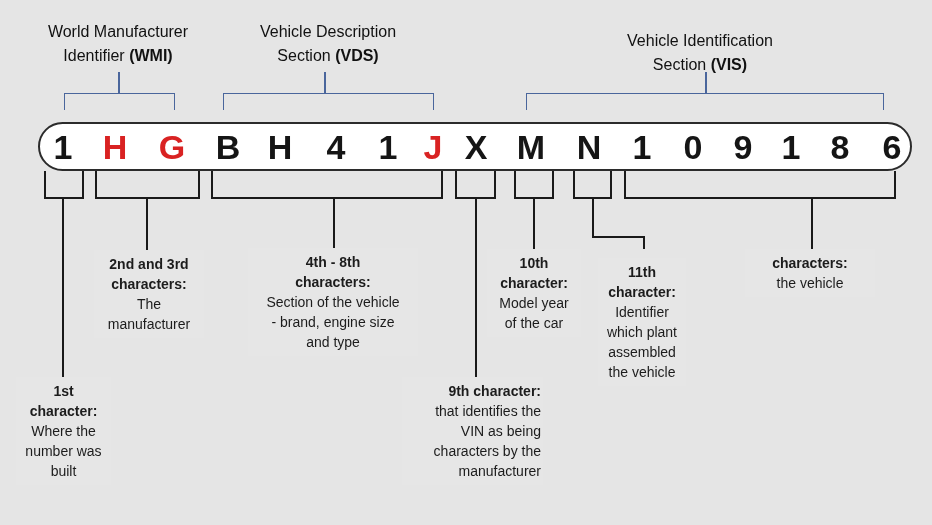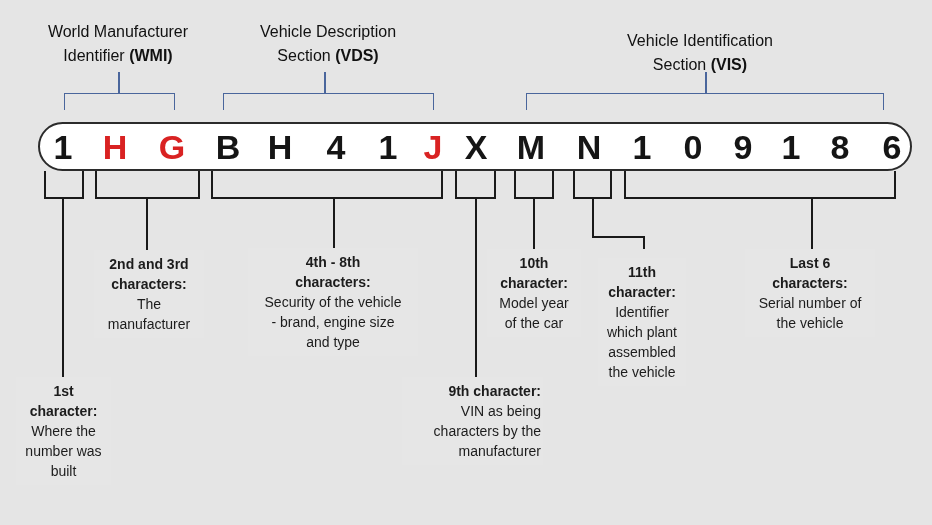--- a/index.html
+++ b/index.html
@@ -131,28 +131,29 @@
       <div class="g-head">2nd and 3rd</div>
       <div class="g-head">characters:</div>
       <div class="g-body">The</div>
       <div class="g-body">manufacturer</div>
     </div>
     <div class="black-bracket" style="left: 211px; top: 171px; width: 232px; height: 28px;"></div>
     <div class="vline" style="left: 333px; top: 197px; height: 51px;"></div>
     <div class="gray-box" style="left: 248px; top: 248px; width: 170px;">
       <div class="g-head">4th - 8th</div>
       <div class="g-head">characters:</div>
-      <div class="g-body">Security of the vehicle</div>
+      <div class="g-body">Section of the vehicle</div>
       <div class="g-body">- brand, engine size</div>
       <div class="g-body">and type</div>
     </div>
     <div class="black-bracket" style="left: 455px; top: 171px; width: 41px; height: 28px;"></div>
     <div class="vline" style="left: 475px; top: 197px; height: 180px;"></div>
     <div class="gray-box" style="left: 402px; top: 377px; width: 141px; text-align: right;">
       <div class="g-head">9th character:</div>
+      <div class="g-body">that identifies the</div>
       <div class="g-body">VIN as being</div>
       <div class="g-body">characters by the</div>
       <div class="g-body">manufacturer</div>
     </div>
     <div class="black-bracket" style="left: 514px; top: 171px; width: 40px; height: 28px;"></div>
     <div class="vline" style="left: 533px; top: 197px; height: 52px;"></div>
     <div class="gray-box" style="left: 487px; top: 249px; width: 94px;">
       <div class="g-head">10th</div>
       <div class="g-head">character:</div>
       <div class="g-body">Model year</div>
@@ -166,18 +167,16 @@
       <div class="g-head">11th</div>
       <div class="g-head">character:</div>
       <div class="g-body">Identifier</div>
       <div class="g-body">which plant</div>
       <div class="g-body">assembled</div>
       <div class="g-body">the vehicle</div>
     </div>
     <div class="black-bracket" style="left: 624px; top: 171px; width: 272px; height: 28px;"></div>
     <div class="vline" style="left: 811px; top: 197px; height: 52px;"></div>
     <div class="gray-box" style="left: 745px; top: 249px; width: 130px;">
-      <div class="g-head">Last 6</div>
       <div class="g-head">characters:</div>
-      <div class="g-body">Serial number of</div>
       <div class="g-body">the vehicle</div>
     </div>
   </div>
 
 </body></html>

